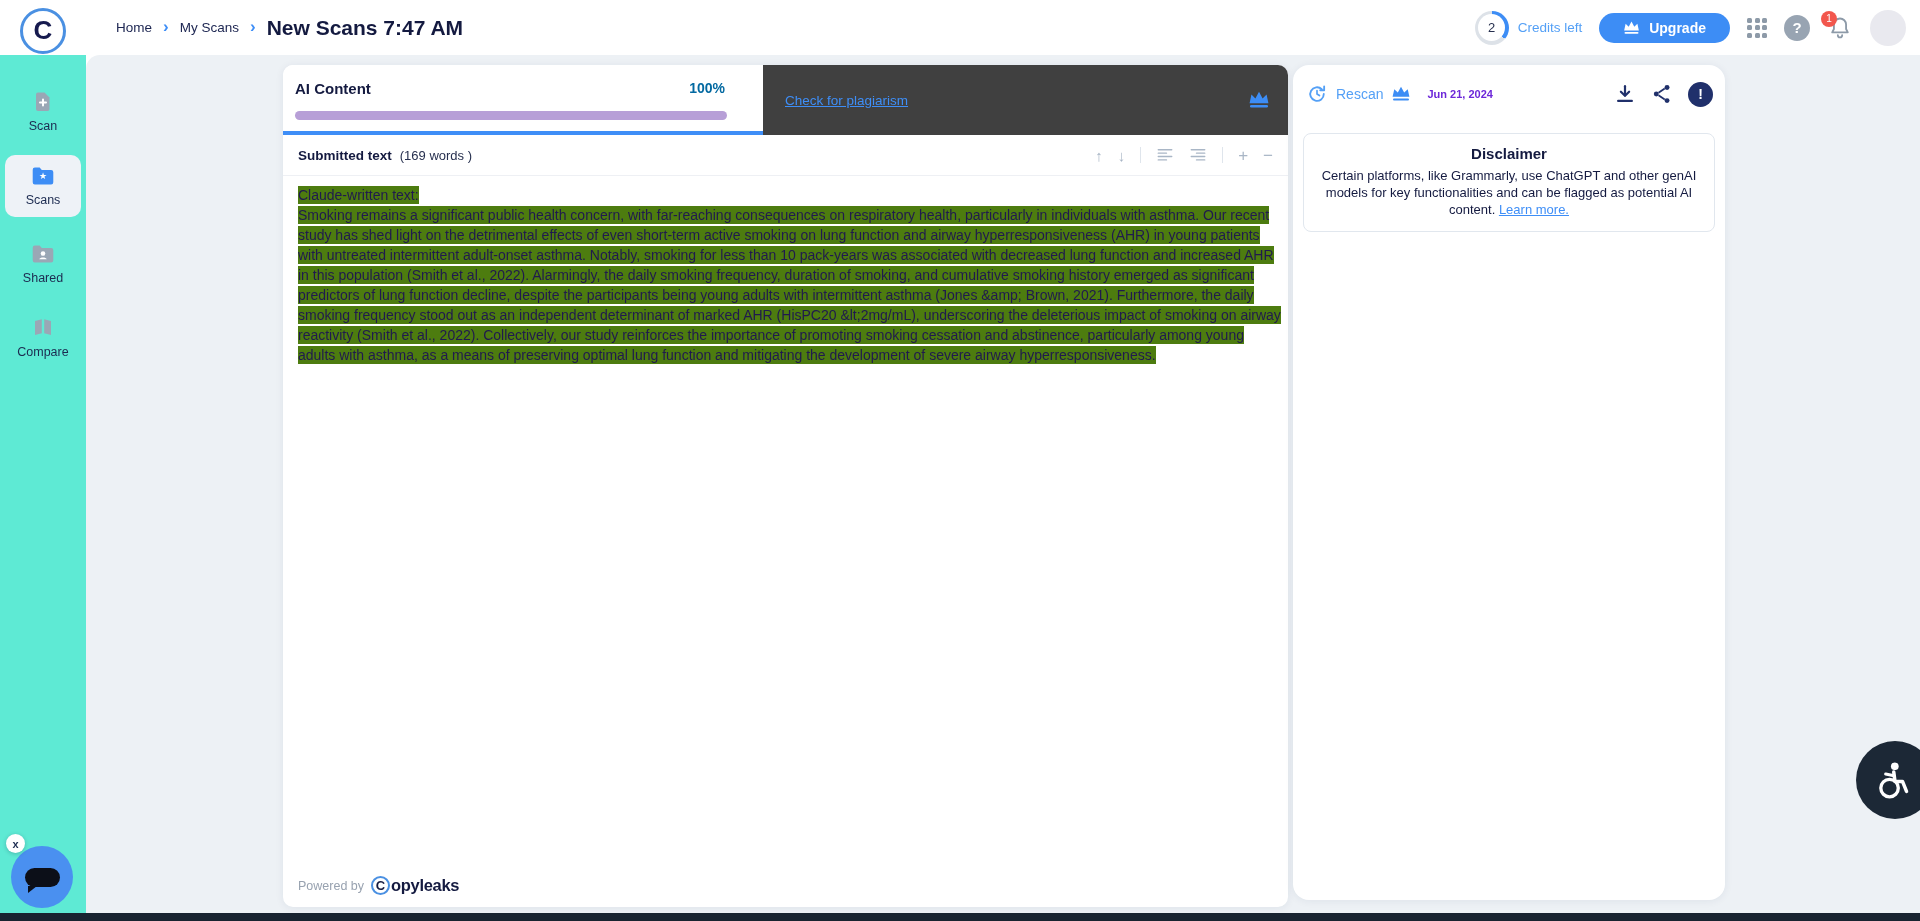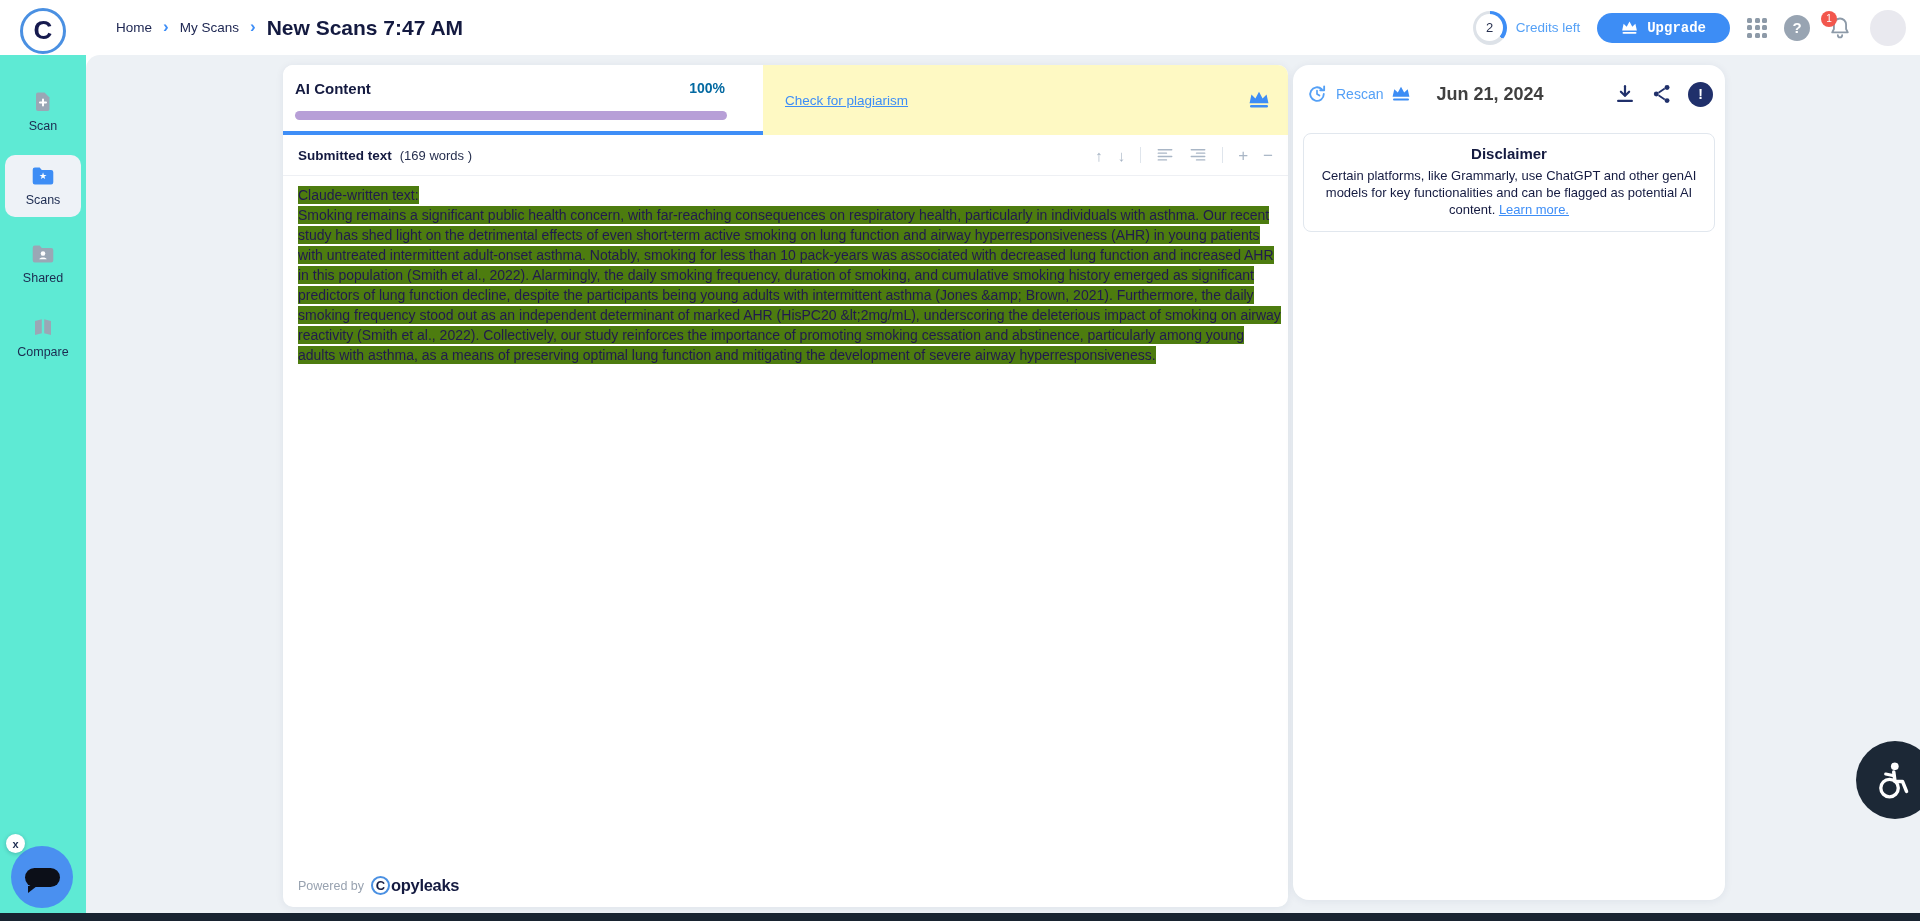--- a/index.html
+++ b/index.html
@@ -18,21 +18,21 @@
   .crumb-current { font-size:21px; font-weight:600; color:#141a40; }
   #topbar-right { position:absolute; right:14px; top:0; height:55px; display:flex; align-items:center; gap:17px; }
   #credits-group { display:flex; align-items:center; gap:9px; cursor:pointer; }
   #credits-ring { width:34px; height:34px; border-radius:50%;
     background:conic-gradient(#3d8df5 0deg 130deg, #dde2e8 130deg 360deg);
     display:flex; align-items:center; justify-content:center; }
   #credits-ring .inner { width:27px; height:27px; border-radius:50%; background:#fff;
     display:flex; align-items:center; justify-content:center; font-size:13px; color:#27304f; }
   #credits-label { color:#54a0f6; font-size:13.5px; }
   #upgrade-btn { height:30px; border:none; border-radius:16px; background:#3d8df5; color:#fff;
-    font-family:Liberation Mono, monospace; font-size:14px; font-weight:600; padding:0 24px; display:flex; align-items:center; gap:9px; cursor:pointer; }
+    font-family:Liberation Sans, sans-serif; font-size:14px; font-weight:600; padding:0 24px; display:flex; align-items:center; gap:9px; cursor:pointer; }
   #grid-icon { display:grid; grid-template-columns:repeat(3,5px); grid-template-rows:repeat(3,5px); gap:2.5px; cursor:pointer; }
   #grid-icon i { background:#8d9aa8; border-radius:1.5px; }
   #help-icon { width:26px; height:26px; border-radius:50%; background:#98a4b2; color:#fff;
     display:flex; align-items:center; justify-content:center; font-size:15px; font-weight:bold; cursor:pointer; }
   #bell-wrap { position:relative; width:26px; height:26px; cursor:pointer; }
   #bell-badge { position:absolute; left:-6px; top:-4px; width:16px; height:16px; border-radius:50%;
     background:#f2574d; color:#fff; font-size:10px; display:flex; align-items:center; justify-content:center; }
   #avatar { width:36px; height:36px; border-radius:50%; background:#e9e9ef; cursor:pointer; }
 
   
@@ -49,21 +49,21 @@
 
   
   #main-card { position:absolute; left:283px; top:65px; width:1005px; height:842px; background:#fff;
     border-radius:10px; box-shadow:0 1px 8px rgba(27,42,89,.07); }
   #ai-tab { position:absolute; left:0; top:0; width:456px; height:70px; background:#fff;
     border-top-left-radius:10px; cursor:pointer; }
   #ai-tab-label { position:absolute; left:12px; top:15px; font-size:15px; font-weight:700; color:#141a40; }
   #ai-tab-value { position:absolute; right:14px; top:15px; font-size:14px; font-weight:700; color:#0369a1; }
   #ai-progress { position:absolute; left:12px; right:12px; top:46px; height:9px; border-radius:5px; background:#b79fd7; }
   #ai-underline { position:absolute; left:0; top:66px; width:480px; height:4px; background:#3e8ef7; }
-  #header-rest { position:absolute; left:480px; right:0; top:0; height:70px; background:#fef9c3;
+  #header-rest { position:absolute; left:480px; right:0; top:0; height:70px; background:#404040;
     border-top-right-radius:10px; display:flex; align-items:center; padding:0 18px 0 22px; }
   #plagiarism-link { color:#3e8ef7; font-size:13.5px; text-decoration:underline; cursor:pointer; }
   #header-rest .spacer { flex:1; }
 
   #doc-toolbar { position:absolute; left:0; right:0; top:70px; height:40px; display:flex; align-items:center; padding:0 15px; }
   #submitted-label { font-size:13.5px; font-weight:700; color:#141a40; margin-right:8px; }
   #word-count { font-size:13px; color:#27304f; }
   #toolbar-icons { margin-left:auto; display:flex; align-items:center; gap:15px; color:#a9b6c6; }
   .tb-glyph { font-size:15px; cursor:pointer; line-height:1; }
   .tb-divider { width:1px; height:16px; background:#dfe5ec; }
@@ -78,21 +78,21 @@
   #footer-ring { width:19px; height:19px; border-radius:50%; border:2.5px solid #4a90e2; display:flex;
     align-items:center; justify-content:center; background:#fff; }
   #footer-ring span { font-size:13px; font-weight:bold; color:#141a40; line-height:1; margin-top:-1px; }
   #footer-rest { font-size:16.5px; font-weight:bold; color:#141a40; letter-spacing:-0.3px; }
 
   
   #right-card { position:absolute; left:1293px; top:65px; width:432px; height:835px; background:#fff;
     border-radius:16px; box-shadow:0 1px 8px rgba(27,42,89,.07); }
   #right-header { position:absolute; left:13px; right:12px; top:12px; height:34px; display:flex; align-items:center; gap:8px; }
   #rescan-label { color:#54a0f6; font-size:14px; cursor:pointer; }
-  #scan-date { font-size:18px; font-weight:600; color:#404040; margin-left:17px; }
+  #scan-date { font-size:11px; font-weight:600; color:#6d28d9; margin-left:8px; }
   #right-actions { margin-left:auto; display:flex; align-items:center; gap:15px; }
   #info-icon { width:25px; height:25px; border-radius:50%; background:#20306b; color:#fff; font-size:14px;
     font-weight:bold; display:flex; align-items:center; justify-content:center; cursor:pointer; }
   #disclaimer-box { position:absolute; left:10px; right:10px; top:68px; border:1px solid #e1e7ee; border-radius:8px;
     padding:11px 16px 13px; text-align:center; }
   #disclaimer-title { font-size:15px; font-weight:700; color:#141a40; margin-bottom:5px; }
   #disclaimer-text { font-size:13px; line-height:17px; color:#141a40; }
   #learn-more { color:#3e8ef7; text-decoration:underline; cursor:pointer; }
 
   

